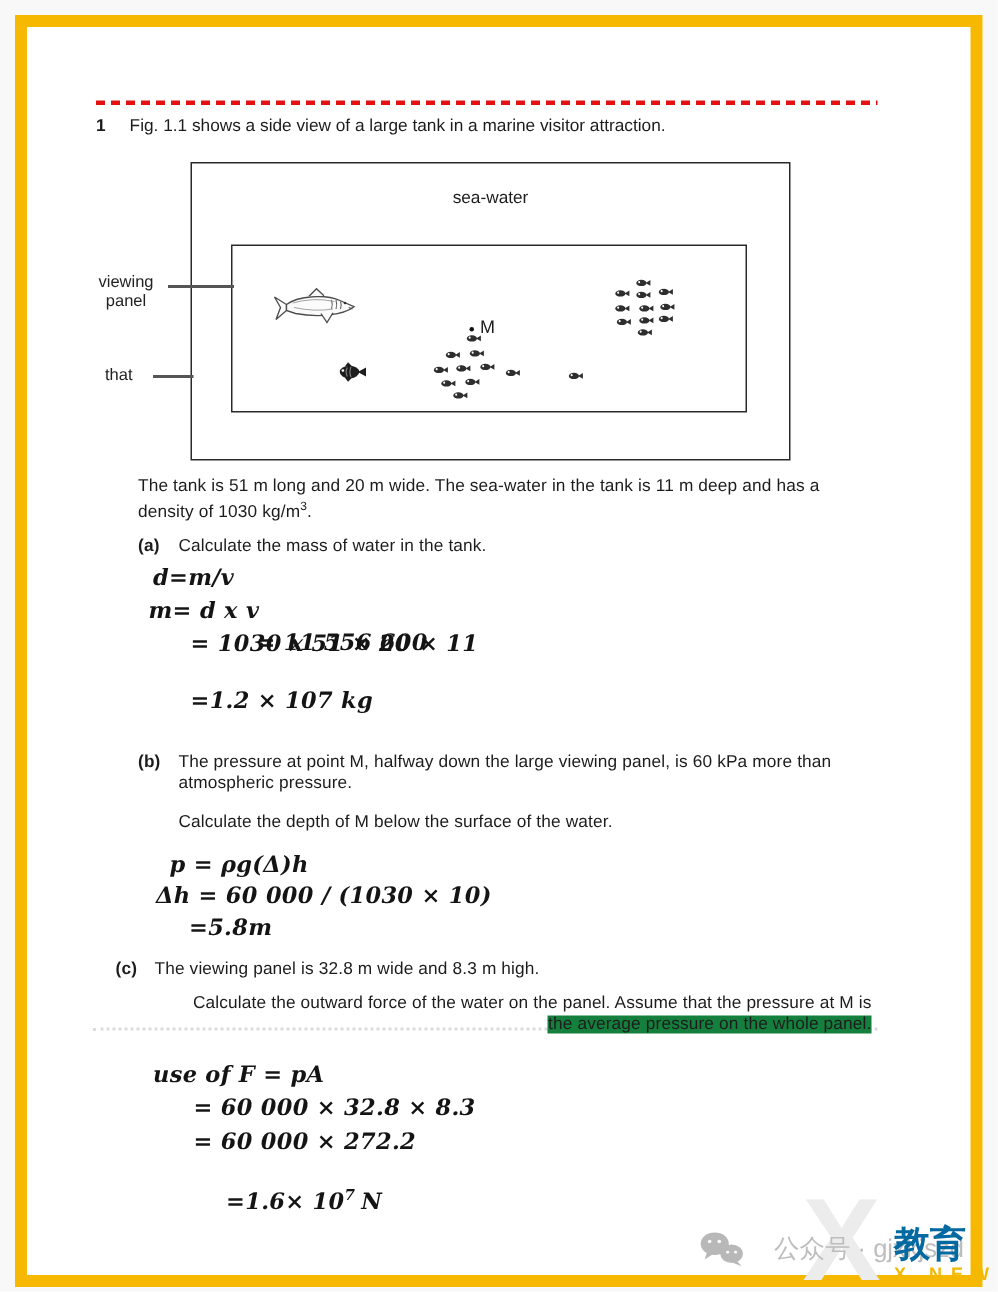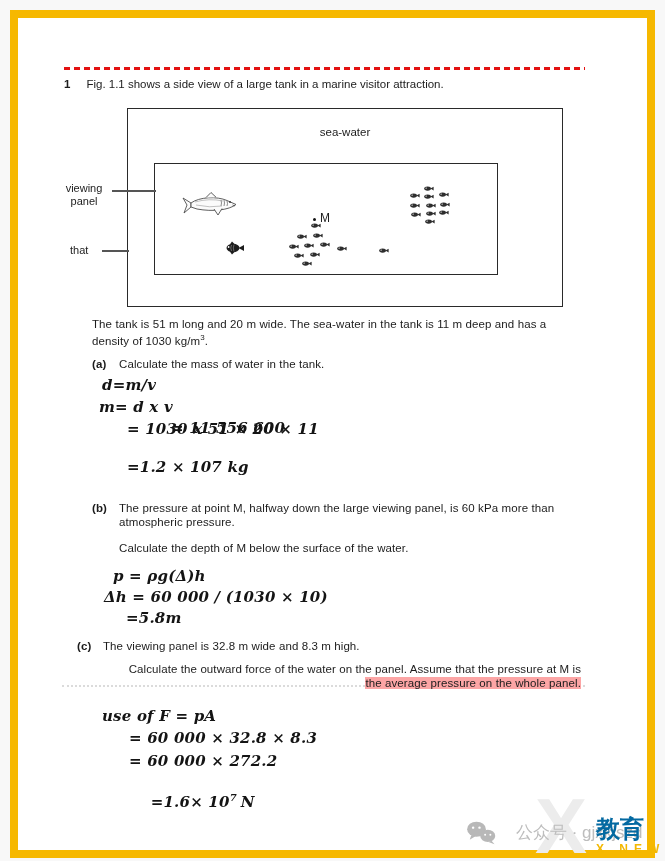--- a/index.html
+++ b/index.html
@@ -22,21 +22,21 @@
     background:repeating-linear-gradient(90deg,#e31111 0 6px,transparent 6px 10px);
   }
 
   
   .q-row { position:absolute; left:64px; top:78px; width:520px; font-size:11.5px; }
   .q-num { font-weight:bold; margin-right:16px; }
 
   
   .diagram {
     position:absolute; left:127px; top:108px; width:398px; height:197px;
-    border:1.5px solid #2a2a2a; background:#fff;padding-left:36px;
+    border:1.5px solid #2a2a2a; background:#fff;
   }
   .sea-water { position:absolute; left:0; top:17px; width:100%; text-align:center; font-size:11.5px; }
   .inner-rect {
     position:absolute; left:26px; top:54px; width:342px; height:110px;
     border:1.5px solid #2a2a2a;
   }
   .inner-rect svg { position:absolute; left:0; top:0; }
   .m-point { position:absolute; left:158px; top:47px; font-size:12px; display:flex; align-items:center; }
   .m-dot { width:3px; height:3px; background:#111; border-radius:50%; margin-right:4px; margin-top:2px; }
 
@@ -197,21 +197,21 @@
 
   <div class="hw" style="left:113px; top:567px;">p = ρg(Δ)h</div>
   <div class="hw" style="left:104px;  top:588px;font-style:italic;">Δh = 60 000 / (1030 × 10)</div>
   <div class="hw" style="left:126px; top:609px;">=5.8m</div>
 
   <div class="ptext plabel" style="left:77px; top:639px;">(c)</div>
   <div class="ptext" style="left:103px; top:639px;">The viewing panel is 32.8 m wide and 8.3 m high.</div>
   <div class="dotted-line"></div>
   <div class="ptext" style="left:103px; top:662px; width:478px; z-index:2;text-align:right;">
     <span>Calculate the outward force of the water on the panel. Assume that the pressure at M is</span><br>
-    <span style="background:#fca5a5;margin-left:16px;">the average pressure on the whole panel.</span>
+    <span style="background:#15803d;margin-left:16px;">the average pressure on the whole panel.</span>
   </div>
 
   <div class="hw" style="left:102px; top:707px;">use of F = pA</div>
   <div class="hw" style="left:129px; top:729px;">= 60 000 × 32.8 × 8.3</div>
   <div class="hw" style="left:129px; top:752px;">= 60 000 × 272.2</div>
   <div class="hw" style="left:129px; top:774px;">
     <span>=1.6× 10</span><sup>7</sup><span class="unit">N</span>
   </div>
 
   <div class="wm-x">X</div>

